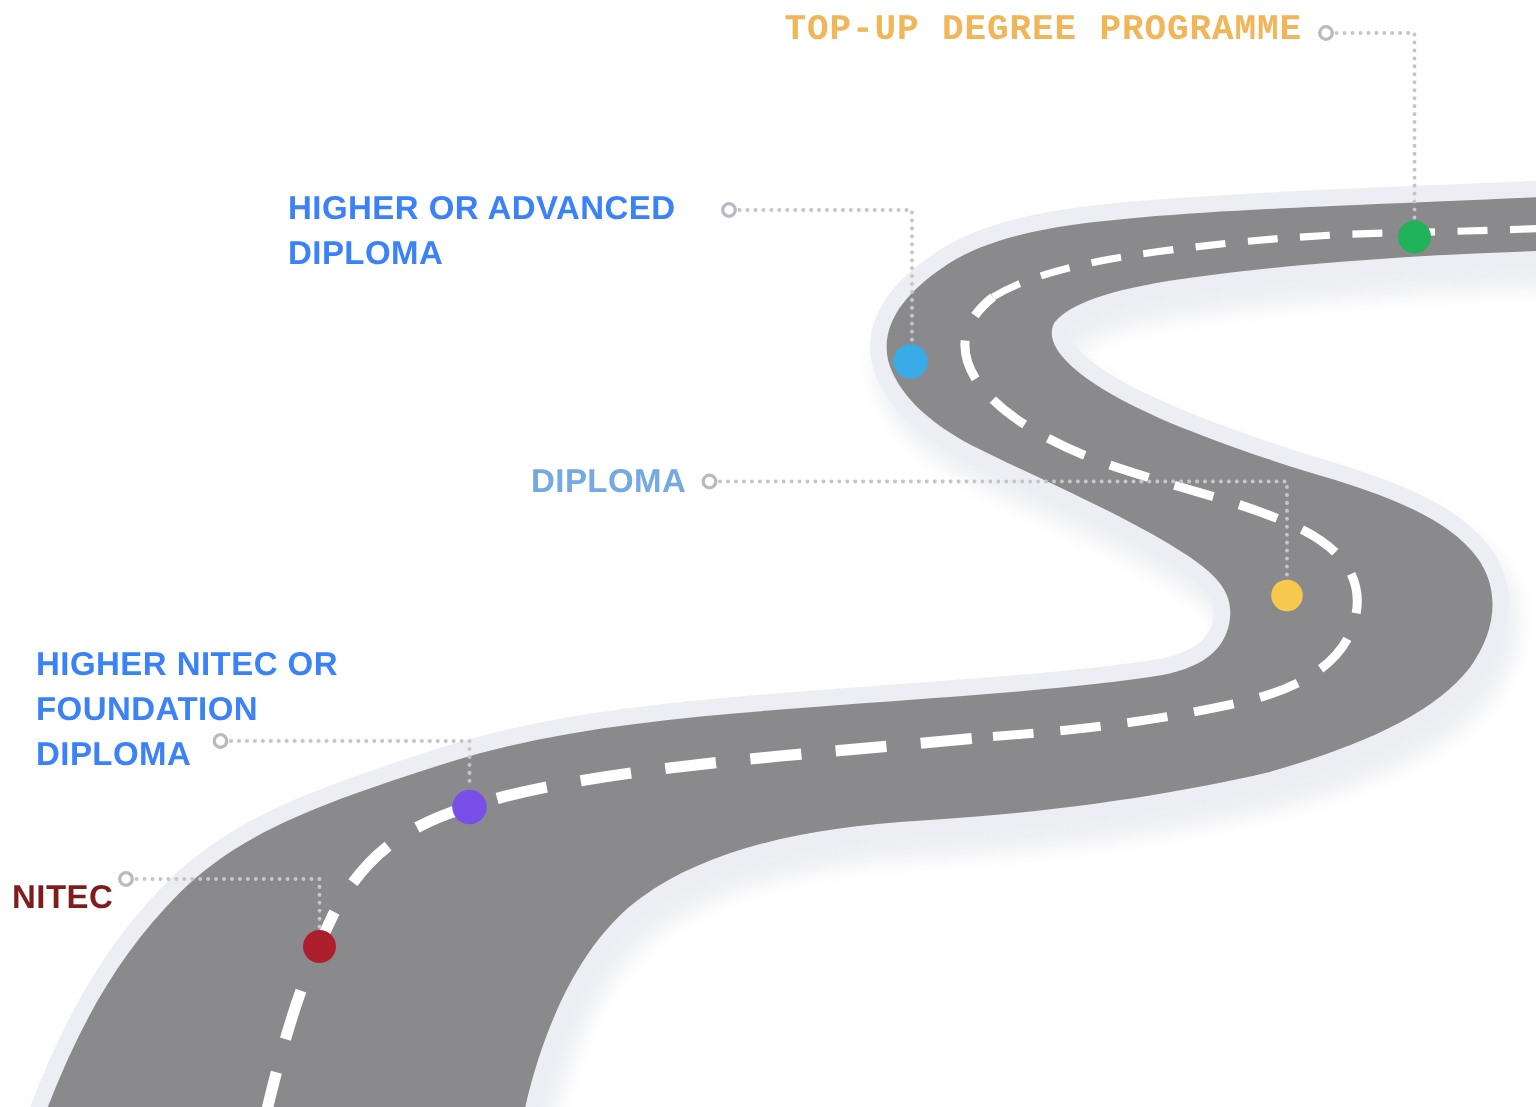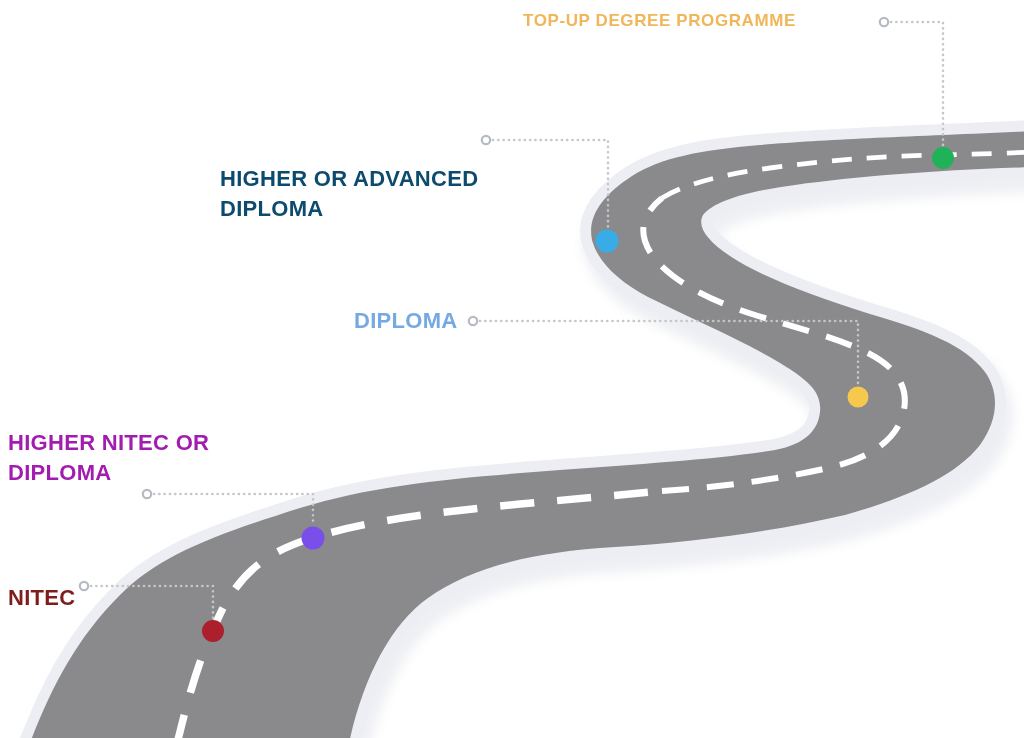--- a/index.html
+++ b/index.html
@@ -13,21 +13,21 @@
   .road-svg{position:absolute;left:0;top:0;}
   .ms-label{
     position:absolute;
     font-weight:700;
     font-size:22px;
     line-height:30px;
     letter-spacing:0.3px;
     white-space:nowrap;
     text-transform:uppercase;
   }
-  .ms-label.big{font-size:17px;letter-spacing:0.6px;}
+  .ms-label.big{font-size:24px;letter-spacing:0.6px;font-family:Liberation Mono, monospace;}
 </style>
 </head>
 <body>
 
 <div class="canvas">
 
   <svg class="road-svg" width="1024" height="738" viewBox="0 0 1024 738">
     <defs>
       <path id="roadShape" d="
         M 28,748
@@ -103,30 +103,31 @@
       <polyline points="891,22 943,22 943,145" fill="none" stroke-width="2.6" stroke-dasharray="0.1 5.2" stroke-linecap="round" style="stroke: rgb(197, 198, 202);"></polyline>
       <circle cx="884" cy="22" r="4.2" stroke-width="2.2" style="stroke: rgb(182, 187, 195); fill: rgb(255, 255, 255);"></circle>
       <circle cx="943" cy="158" r="11" style="fill: rgb(31, 178, 89);"></circle>
     </g>
   </svg>
 
   <div class="ms-label" style="left: 8px; top: 583px; color: #7f1d1d;">
     <div>NITEC</div>
   </div>
 
-  <div class="ms-label" style="left: 8px; top: 428px; color: #a21caf;">
+  <div class="ms-label" style="left: 24px; top: 428px; color: #3b82f6;">
     <div>HIGHER NITEC OR</div>
+    <div>FOUNDATION</div>
     <div>DIPLOMA</div>
   </div>
 
   <div class="ms-label" style="left: 354px; top: 306px; color: rgb(116, 169, 226);">
     <div>DIPLOMA</div>
   </div>
 
-  <div class="ms-label" style="left: 220px; top: 124px; color: #0c4a6e; margin-top: 40px;">
+  <div class="ms-label" style="left: 192px; top: 124px; color: #3b82f6;">
     <div>HIGHER OR ADVANCED</div>
     <div>DIPLOMA</div>
   </div>
 
   <div class="ms-label big" style="left: 523px; top: 6px; color: rgb(240, 182, 89);">
     <div>TOP-UP DEGREE PROGRAMME</div>
   </div>
 
 </div>
 

